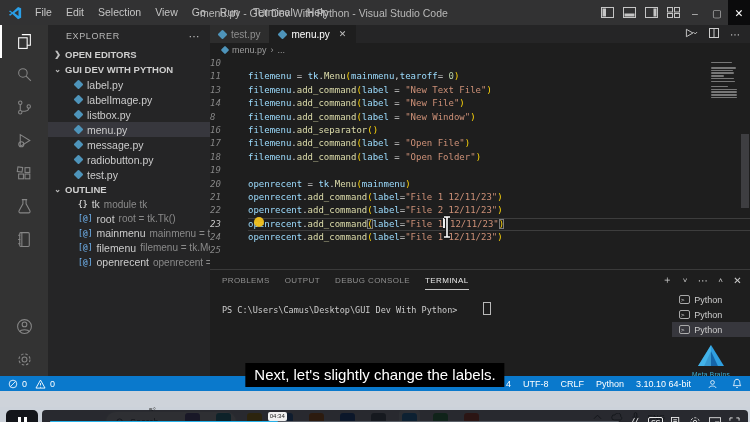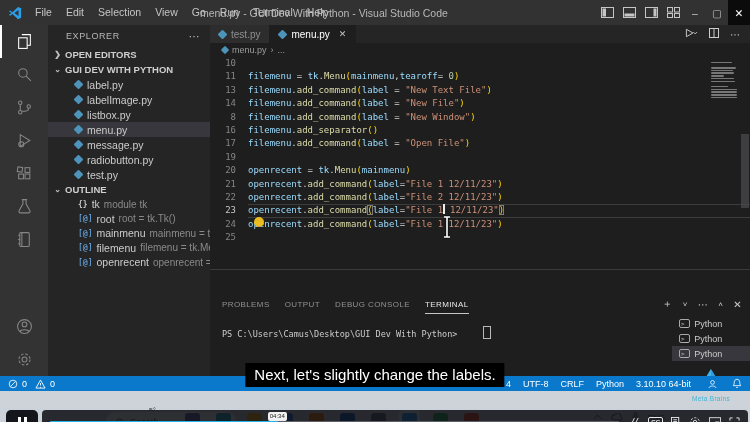--- a/index.html
+++ b/index.html
@@ -41,37 +41,37 @@
   
   .editorwrap{flex:1;display:flex;flex-direction:column;background:#1e1e1e;position:relative;min-width:0;}
   .tabbar{height:18px;background:#252526;display:flex;align-items:stretch;font-size:10px;color:#8f8f8f;}
   .tab{display:flex;align-items:center;gap:5px;padding:0 9px;background:#2d2d2d;border-right:1px solid #1e1e1e;}
   .tab.active{background:#1e1e1e;color:#ffffff;}
   .tab .close{font-size:9px;color:#c0c0c0;margin-left:4px;}
   .tab-actions{margin-left:auto;display:flex;align-items:center;gap:11px;padding-right:10px;color:#c8c8c8;}
   .breadcrumbs{height:13px;display:flex;align-items:center;gap:4px;padding-left:12px;font-size:9px;color:#9d9d9d;}
   .code{flex:1;position:relative;font-family:"DejaVu Sans Mono",monospace;font-size:9px;overflow:hidden;padding-top:1px;}
   .cl{display:flex;height:13.4px;line-height:13.4px;}
-  .ln{width:26px;text-align:right;padding-right:12px;color:#858585;flex:none;}
+  .ln{width:26px;text-align:left;padding-right:12px;color:#858585;flex:none;font-style:italic;}
   .cl.cur .ln{color:#c6c6c6;}
   .lt{white-space:pre;flex:1;}
   .cl.cur .lt{box-shadow:inset 0 1px 0 #3d3d3d,inset 0 -1px 0 #3d3d3d;}
   .tv{color:#9cdcfe}.to{color:#d4d4d4}.tf{color:#dcdcaa}.ts{color:#ce9178}.tn{color:#b5cea8}
   .tb{color:#ffd70a}
   .tm{color:#ffd70a;outline:1px solid #7c7c7c;outline-offset:-1px;}
   .caret{display:inline-block;width:1.5px;height:10px;background:#ededed;vertical-align:-1px;}
   .click-dot{position:absolute;width:10px;height:10px;border-radius:50%;background:#f2c21d;opacity:.95;}
   .ibeam{position:absolute;z-index:5;}
   .minimap{position:absolute;right:11px;top:3px;width:28px;}
   .minimap div{height:1.6px;margin-bottom:1.1px;background:#777;border-radius:1px;}
   .scrollbar{position:absolute;right:1px;top:78px;width:8px;height:74px;background:#4a4a4e;opacity:.75;}
   
   .panel{height:106px;border-top:1px solid #3a3a3a;display:flex;flex-direction:column;}
   .panel-tabs{height:20px;display:flex;align-items:stretch;padding-left:12px;gap:15px;font-size:8px;
-              letter-spacing:.4px;color:#919191;margin-top:24px;}
+              letter-spacing:.4px;color:#919191;}
   .ptab{display:flex;align-items:center;}
   .ptab.active{color:#e7e7e7;box-shadow:inset 0 -1px 0 #c6c6c6;}
   .panel-actions{margin-left:auto;display:flex;align-items:center;gap:10px;color:#cccccc;
                  font-size:10px;padding-right:8px;}
   .panel-body{flex:1;display:flex;min-height:0;}
   .term-main{flex:1;padding:12px 0 0 12px;font-family:"DejaVu Sans Mono",monospace;font-size:8.5px;color:#cccccc;}
   .term-cursor{display:inline-block;width:6px;height:11px;border:1px solid #b9b9b9;vertical-align:-2px;margin-left:26px;}
   .term-list{width:78px;flex:none;padding-top:2px;display:flex;flex-direction:column;}
   .term-row{height:15px;display:flex;align-items:center;gap:4px;padding-left:7px;font-size:9px;color:#cccccc;}
   .term-row.sel{background:#37373d;}
@@ -386,20 +386,24 @@
           </div>
           <div class="cl">
             <span class="ln">16</span>
             <span class="lt"><span class="tv">filemenu</span><span class="to">.</span><span class="tf">add_separator</span><span class="tb">(</span><span class="tb">)</span></span>
           </div>
           <div class="cl">
             <span class="ln">17</span>
             <span class="lt"><span class="tv">filemenu</span><span class="to">.</span><span class="tf">add_command</span><span class="tb">(</span><span class="tv">label</span><span class="to"> = </span><span class="ts">"Open File"</span><span class="tb">)</span></span>
           </div>
           <div class="cl">
+            <span class="ln">18</span>
+            <span class="lt"><span class="tv">filemenu</span><span class="to">.</span><span class="tf">add_command</span><span class="tb">(</span><span class="tv">label</span><span class="to"> = </span><span class="ts">"Open Folder"</span><span class="tb">)</span></span>
+          </div>
+          <div class="cl">
             <span class="ln">19</span>
             <span class="lt"></span>
           </div>
           <div class="cl">
             <span class="ln">20</span>
             <span class="lt"><span class="tv">openrecent</span><span class="to"> = </span><span class="tv">tk</span><span class="to">.</span><span class="tf">Menu</span><span class="tb">(</span><span class="tv">mainmenu</span><span class="tb">)</span></span>
           </div>
           <div class="cl">
             <span class="ln">21</span>
             <span class="lt"><span class="tv">openrecent</span><span class="to">.</span><span class="tf">add_command</span><span class="tb">(</span><span class="tv">label</span><span class="to">=</span><span class="ts">"File 1 12/11/23"</span><span class="tb">)</span></span>

